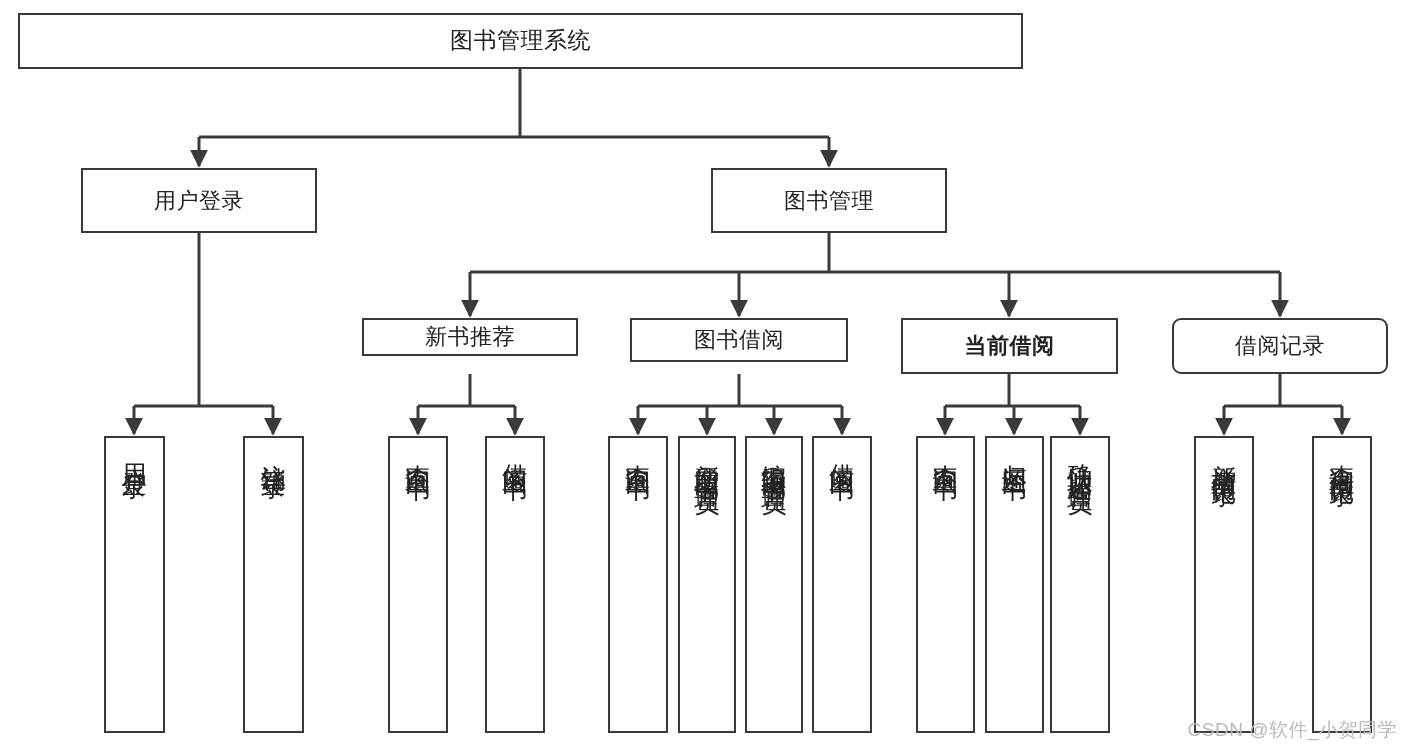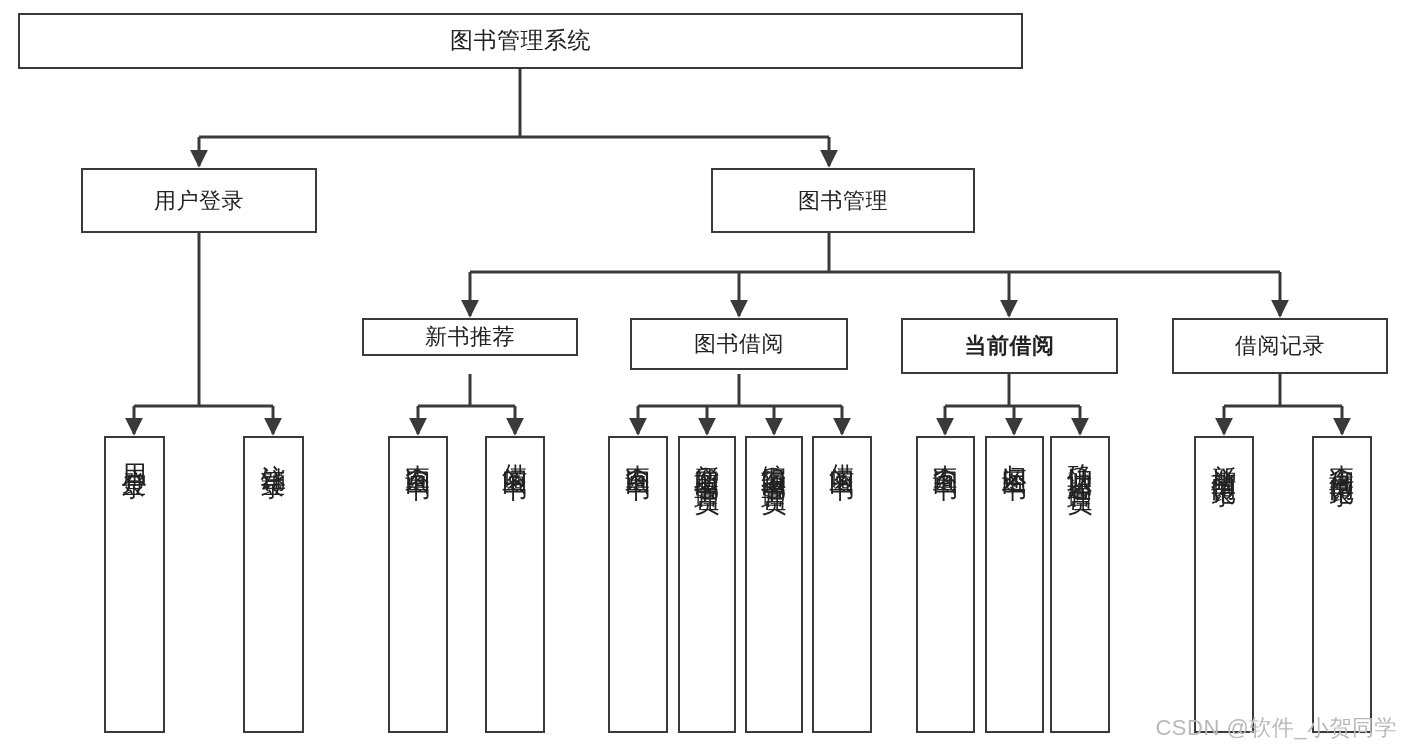--- a/index.html
+++ b/index.html
@@ -57,21 +57,21 @@
     font-size: 25px;
     line-height: 1.05;
     letter-spacing: 4px;
     white-space: nowrap;
   }
   #root-node .lbl { font-size: 23px; }
   #watermark {
     position: absolute;
     right: 8px;
     bottom: 4px;
-    font-size: 22px;
+    font-size: 19px;
     color: #b9b9b9;
     letter-spacing: 0.5px;
     z-index: 5;
     white-space: nowrap;
   }
 </style>
 </head>
 <body>
 
 <div id="canvas">
@@ -126,34 +126,34 @@
     </g>
   </svg>
 
   <div class="node horiz" id="root-node" style="left: 18px; top: 13px; width: 1005px; height: 56px;">
     <span class="lbl">图书管理系统</span>
   </div>
 
   <div class="node horiz" id="l2-0" style="left: 81px; top: 168px; width: 236px; height: 65px;">
     <span class="lbl">用户登录</span>
   </div>
-  <div class="node horiz" id="l2-1" style="left: 711px; top: 168px; width: 264px; height: 65px;">
+  <div class="node horiz" id="l2-1" style="left: 711px; top: 168px; width: 236px; height: 65px;">
     <span class="lbl">图书管理</span>
   </div>
 
   <div class="node horiz" id="l3-0" style="left: 362px; top: 318px; width: 216px; height: 38px;">
     <span class="lbl">新书推荐</span>
   </div>
-  <div class="node horiz" id="l3-1" style="left: 630px; top: 318px; width: 218px; height: 52px;">
+  <div class="node horiz" id="l3-1" style="left: 630px; top: 318px; width: 218px; height: 44px;">
     <span class="lbl">图书借阅</span>
   </div>
   <div class="node horiz" id="l3-2" style="left: 901px; top: 318px; width: 217px; height: 56px; font-weight: bold;">
     <span class="lbl">当前借阅</span>
   </div>
-  <div class="node horiz" id="l3-3" style="left: 1172px; top: 318px; width: 216px; height: 56px;">
+  <div class="node horiz" id="l3-3" style="left: 1172px; top: 318px; width: 216px; height: 56px; border-radius: 9px;">
     <span class="lbl">借阅记录</span>
   </div>
 
   <div class="node vert" id="leaf-0" style="left: 104px; top: 436px; width: 61px; height: 297px;">
     <span class="lbl">用户登录</span>
   </div>
   <div class="node vert" id="leaf-1" style="left: 243px; top: 436px; width: 61px; height: 297px;">
     <span class="lbl">注销登录</span>
   </div>
   <div class="node vert" id="leaf-2" style="left: 388px; top: 436px; width: 60px; height: 297px;">

